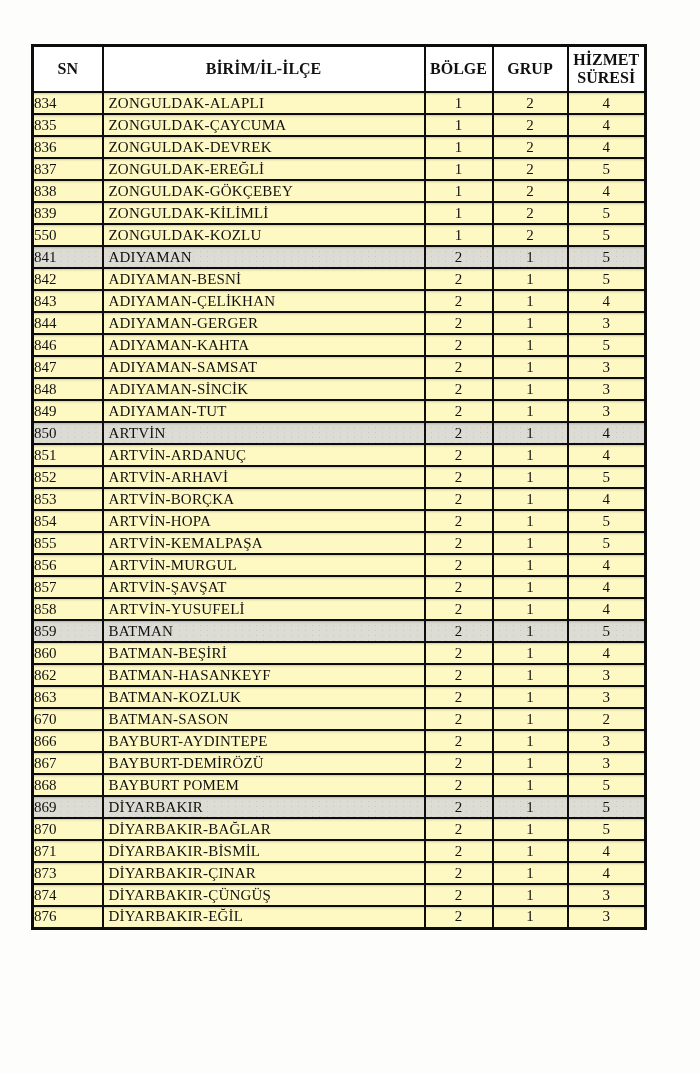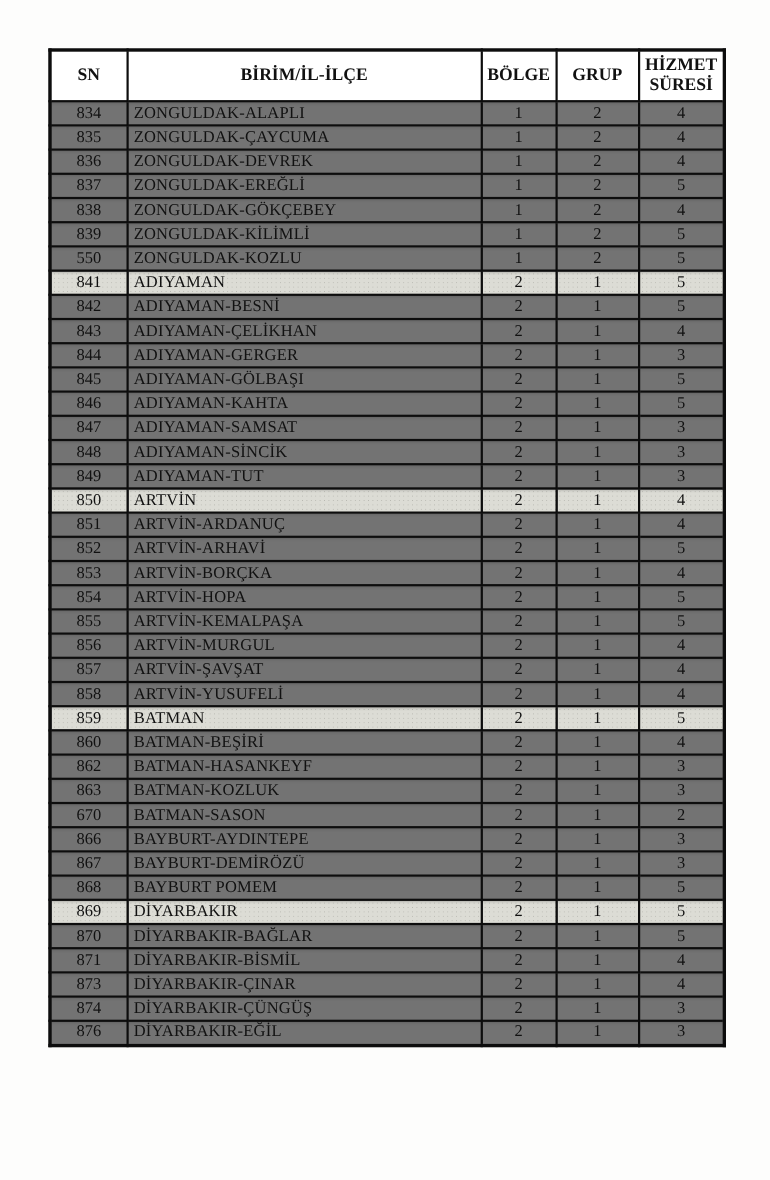--- a/index.html
+++ b/index.html
@@ -11,26 +11,26 @@
     position: relative;
     width: 700px;
     height: 1073px;
     background: #fdfdfc;
     overflow: hidden;
     font-family: "Liberation Serif", "DejaVu Serif", serif;
     color: #111;
   }
   table.doc-table {
     position: absolute;
-    left: 44px;
+    left: 31px;
     top: 44px;
     width: 613px;
     border-collapse: collapse;
     table-layout: fixed;
-    background: #737373;
+    background: #fef9c3;
   }
   table.doc-table, table.doc-table th, table.doc-table td {
     border: 2px solid #0d0d0d;
   }
   table.doc-table { border-width: 3px; }
   col.c-sn     { width: 70px; }
   col.c-unit   { width: 322px; }
   col.c-bolge  { width: 68px; }
   col.c-grup   { width: 75px; }
   col.c-hizmet { width: 78px; }
@@ -46,21 +46,21 @@
   }
   tbody tr { height: 22px; }
   tbody td {
     font-size: 15px;
     vertical-align: middle;
     padding: 0;
     white-space: nowrap;
     overflow: hidden;
     box-shadow: inset 0 3px 2px -2px rgba(60,60,60,0.25);
   }
-  td.cell-sn { text-align: center; }
+  td.cell-sn { }
   td.cell-unit { text-align: left; padding-left: 5px; letter-spacing: 0.2px; margin-left: 16px; }
   td.cell-bolge, td.cell-grup, td.cell-hizmet { text-align: center; }
   tr.shaded td {
     background-color: #dcdcd5;
     background-image:
       radial-gradient(rgba(90,90,85,0.28) 14%, rgba(0,0,0,0) 15%),
       radial-gradient(rgba(120,120,112,0.22) 12%, rgba(0,0,0,0) 13%);
     background-size: 4px 4px, 7px 5px;
     background-position: 0 0, 2px 2px;
   }
@@ -168,27 +168,20 @@
     </tr>
 
     <tr>
       <td class="cell-sn">844</td>
       <td class="cell-unit">ADIYAMAN-GERGER</td>
       <td class="cell-bolge">2</td>
       <td class="cell-grup">1</td>
       <td class="cell-hizmet">3</td>
     </tr>
 
-    <tr>
-      <td class="cell-sn">845</td>
-      <td class="cell-unit">ADIYAMAN-GÖLBAŞI</td>
-      <td class="cell-bolge">2</td>
-      <td class="cell-grup">1</td>
-      <td class="cell-hizmet">5</td>
-    </tr>
 
     <tr>
       <td class="cell-sn">846</td>
       <td class="cell-unit">ADIYAMAN-KAHTA</td>
       <td class="cell-bolge">2</td>
       <td class="cell-grup">1</td>
       <td class="cell-hizmet">5</td>
     </tr>
 
     <tr>

